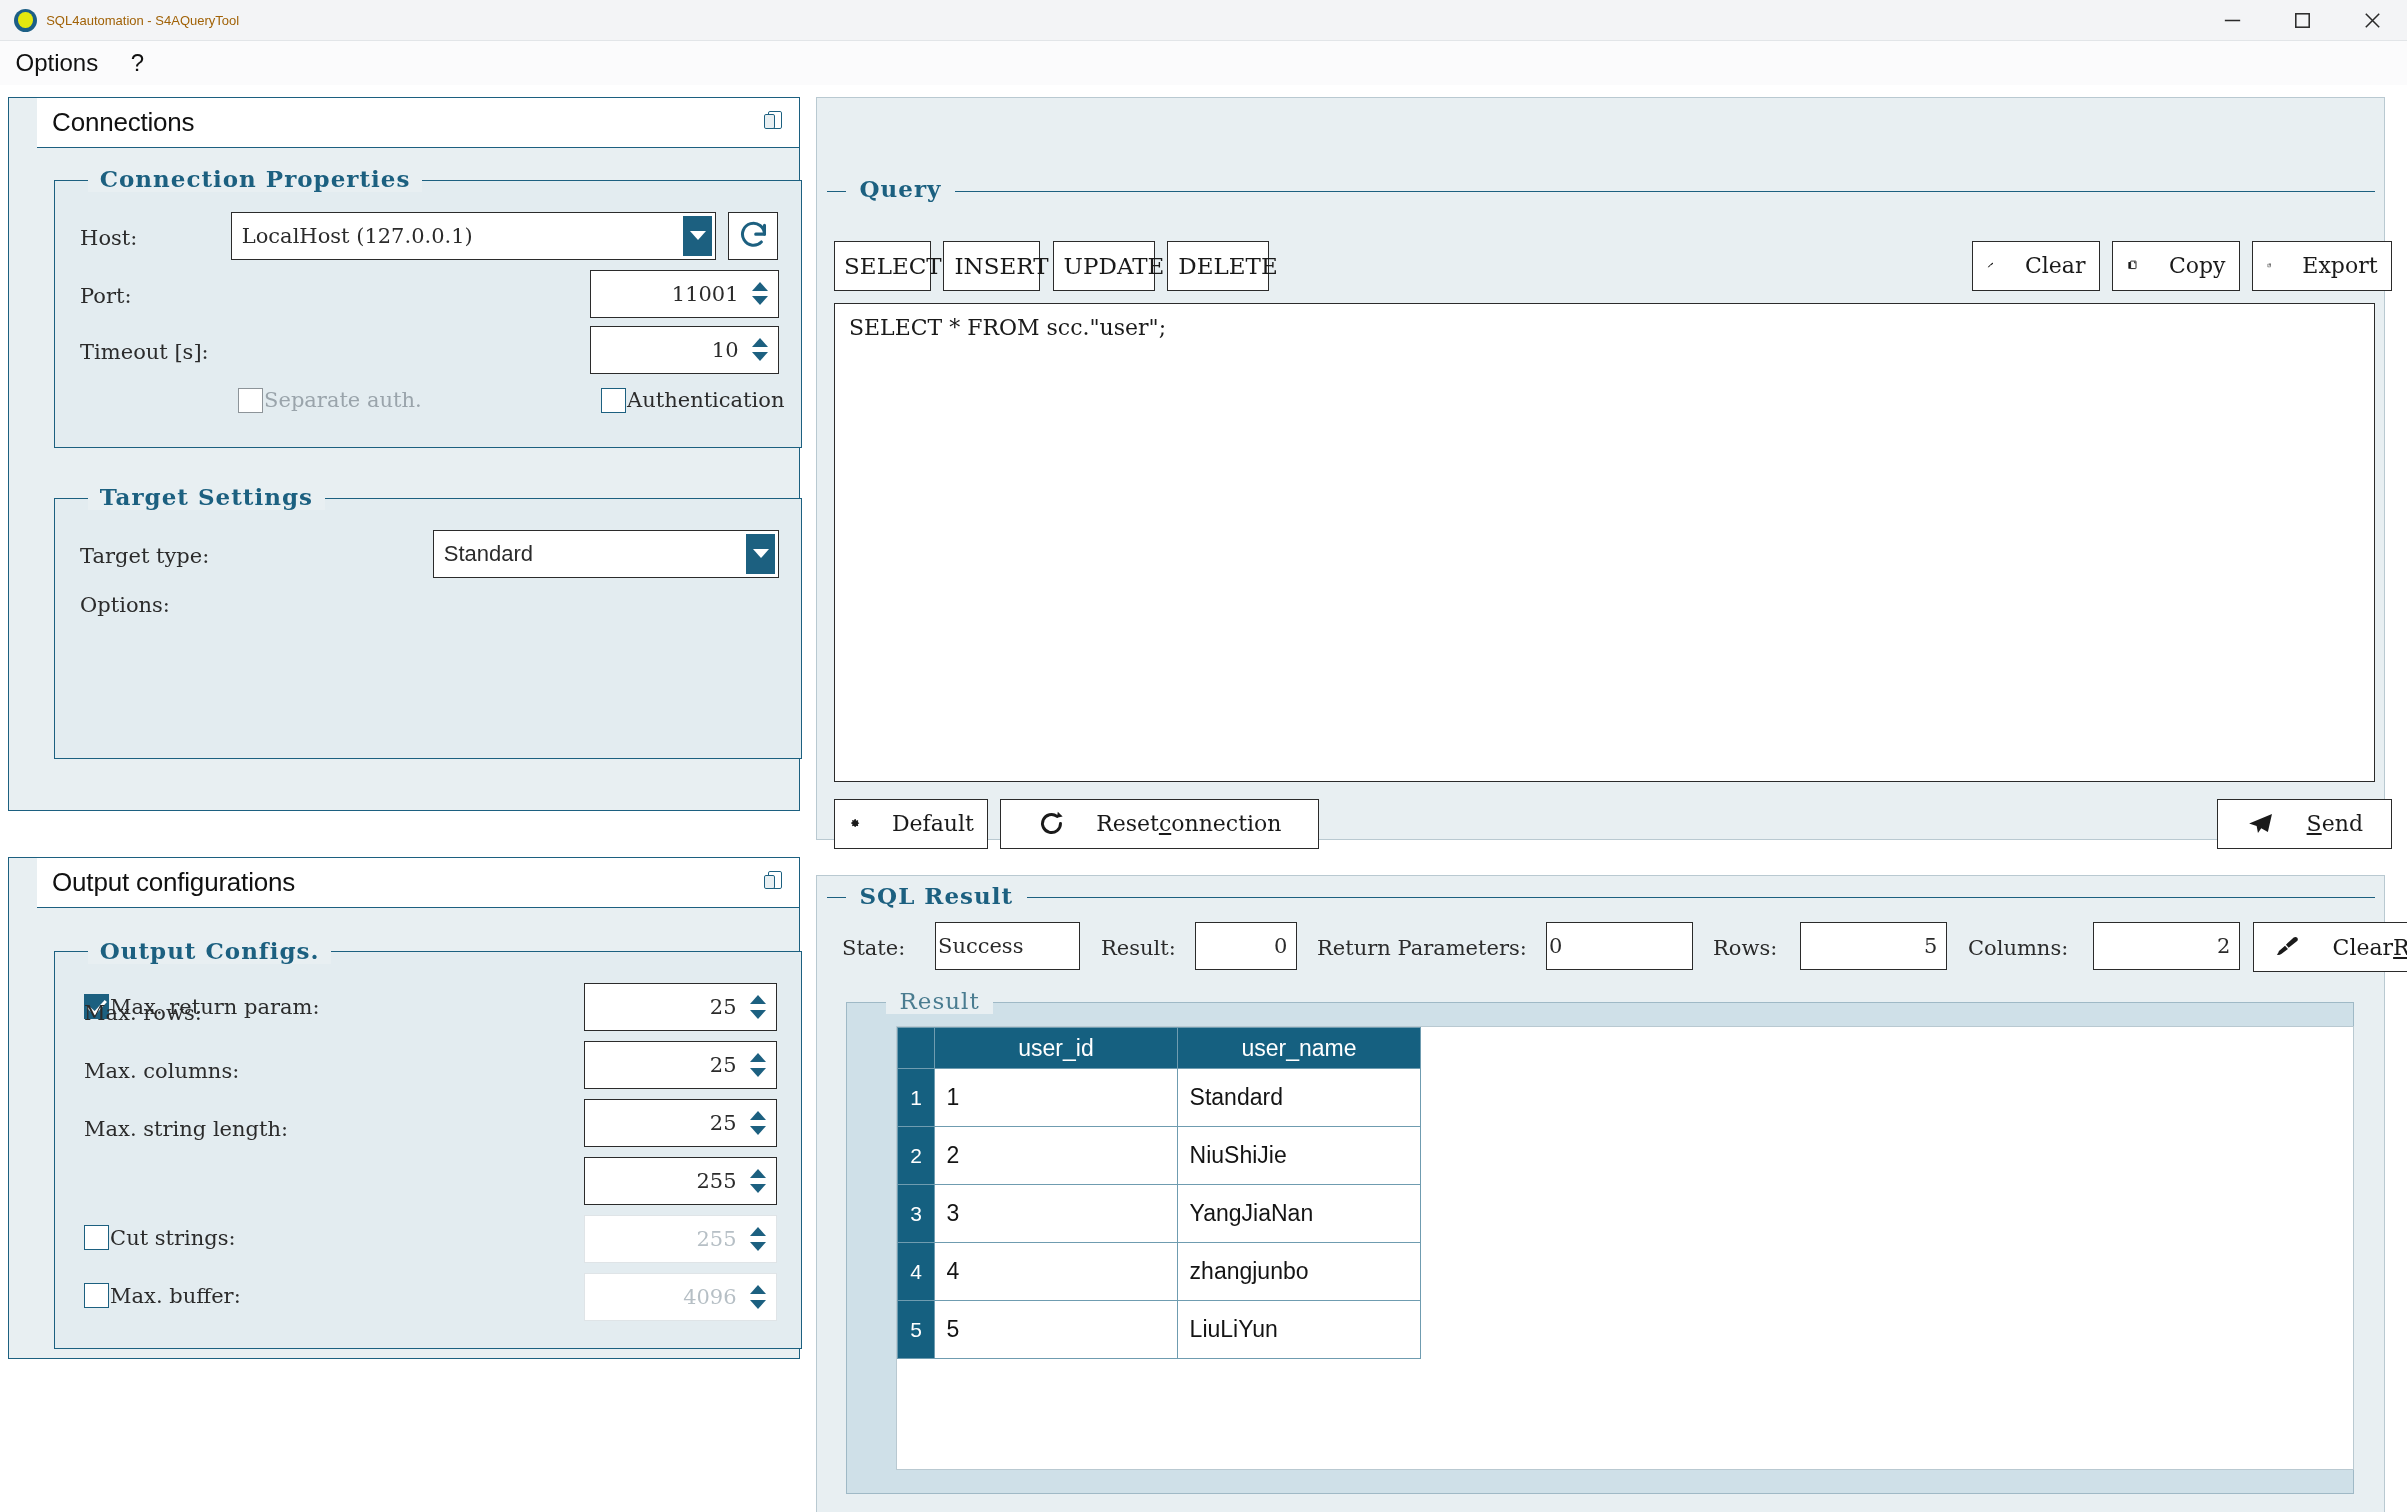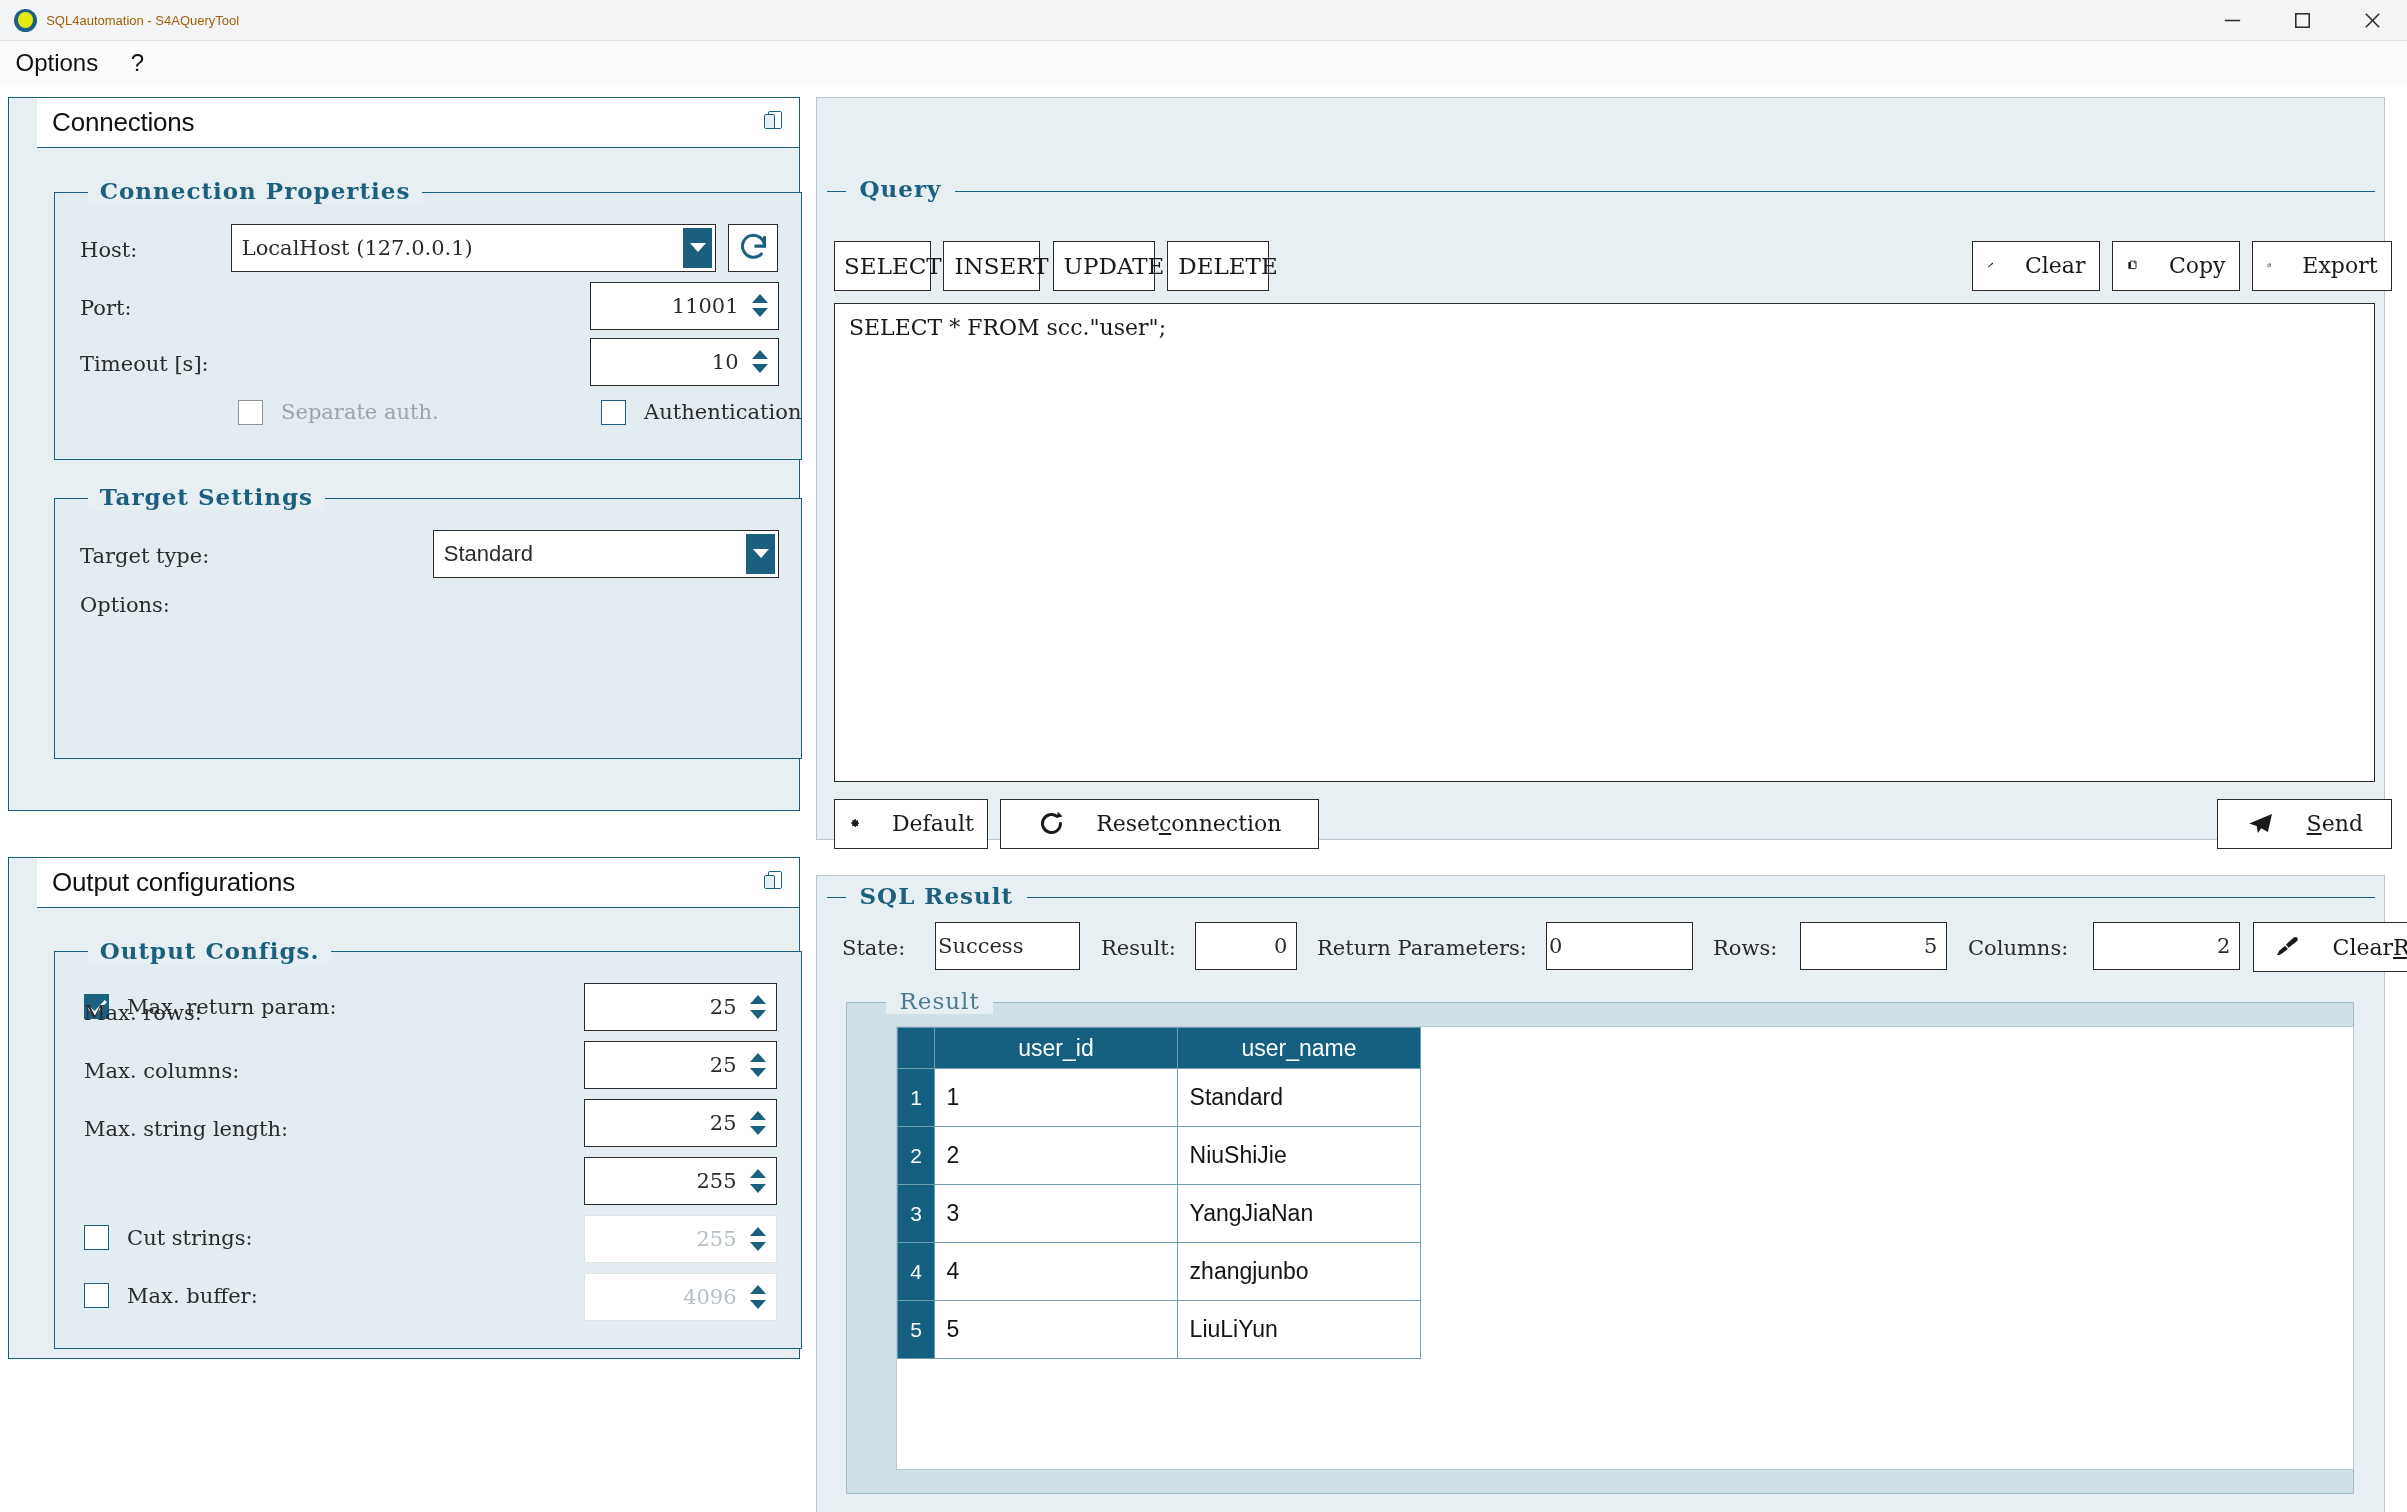--- a/index.html
+++ b/index.html
@@ -110,21 +110,21 @@
   }
   .spin.disabled .sp-val { color:#b6bfc5; }
   .sp-arrows {
     width:25px; display:flex; flex-direction:column; align-items:center;
     justify-content:center; gap:5.8px; margin-right:5.8px;
   }
   .sp-up, .sp-dn { width:0; height:0; border-left:8.7px solid transparent; border-right:8.7px solid transparent; }
   .sp-up { border-bottom:9.7px solid #1c6080; }
   .sp-dn { border-top:9.7px solid #1c6080; }
   
-  .cbx { position:absolute; display:flex; align-items:center; gap:18px; }
+  .cbx { position:absolute; display:flex; align-items:center; gap:1px; }
   .cbx .box {
     width:25px; height:25px; border:1.9px solid #1c6080; background:#ffffff;
     display:flex; align-items:center; justify-content:center;
   }
   .cbx.checked .box { background:#1c6080; border-color:#1c6080; }
   .cbx.checked .box::after {
     content:""; width:7.7px; height:14.5px; border:solid #ffffff;
     border-width:0 3.9px 3.9px 0; transform:rotate(42deg) translate(-1px,-1.9px);
   }
   .cbx.disabled .box { border:1.9px solid #8d9499; }
@@ -217,21 +217,21 @@
   <div class="dock" style="left:7.7px; top:11.6px; width:792px; height:714px;">
     <div class="dock-head">
       <div class="dock-title">Connections</div>
       <div class="float-icon">
           <i class="b1"></i>
           <i class="b2"></i>
         </div>
     </div>
     <div class="dock-body" style="height:662px;">
 
-      <div class="gbox" style="left:17.4px; top:44px; width:748px; height:268px;">
+      <div class="gbox" style="left:17.4px; top:32px; width:748px; height:268px;">
         <div class="gbox-legend">Connection Properties</div>
         <div class="gbox-inner">
           <div class="flabel" style="left:25px; top:45px;">Host:</div>
           <div class="combo" style="left:176px; top:31px; width:485px; height:48px;">
             <div class="cb-text">LocalHost (127.0.0.1)</div>
             <div class="cb-arrow"></div>
           </div>
           <div class="iconbtn" style="left:673px; top:31px; width:50px; height:48px;">
             <svg width="33" height="33" viewBox="0 0 24 24">
               <path d="M20 11a8 8 0 1 0-2.3 5.7" fill="none" stroke="#1c6080" stroke-width="2.2" stroke-linecap="round"></path>

